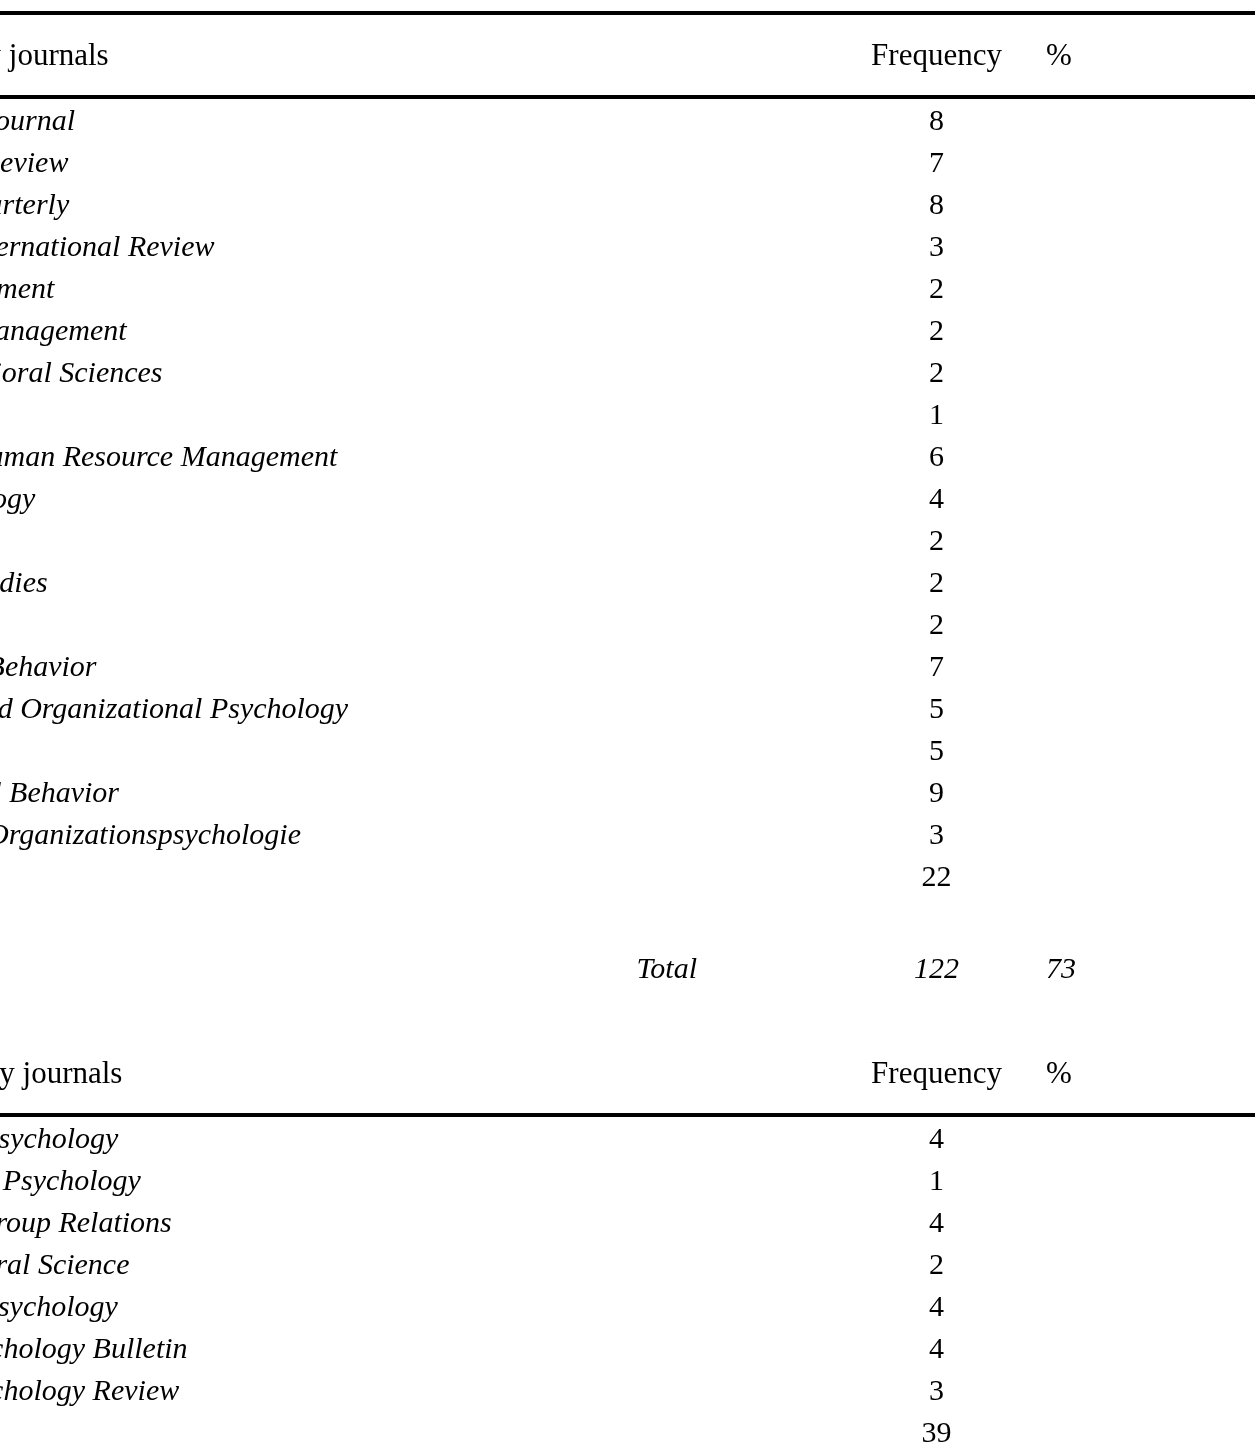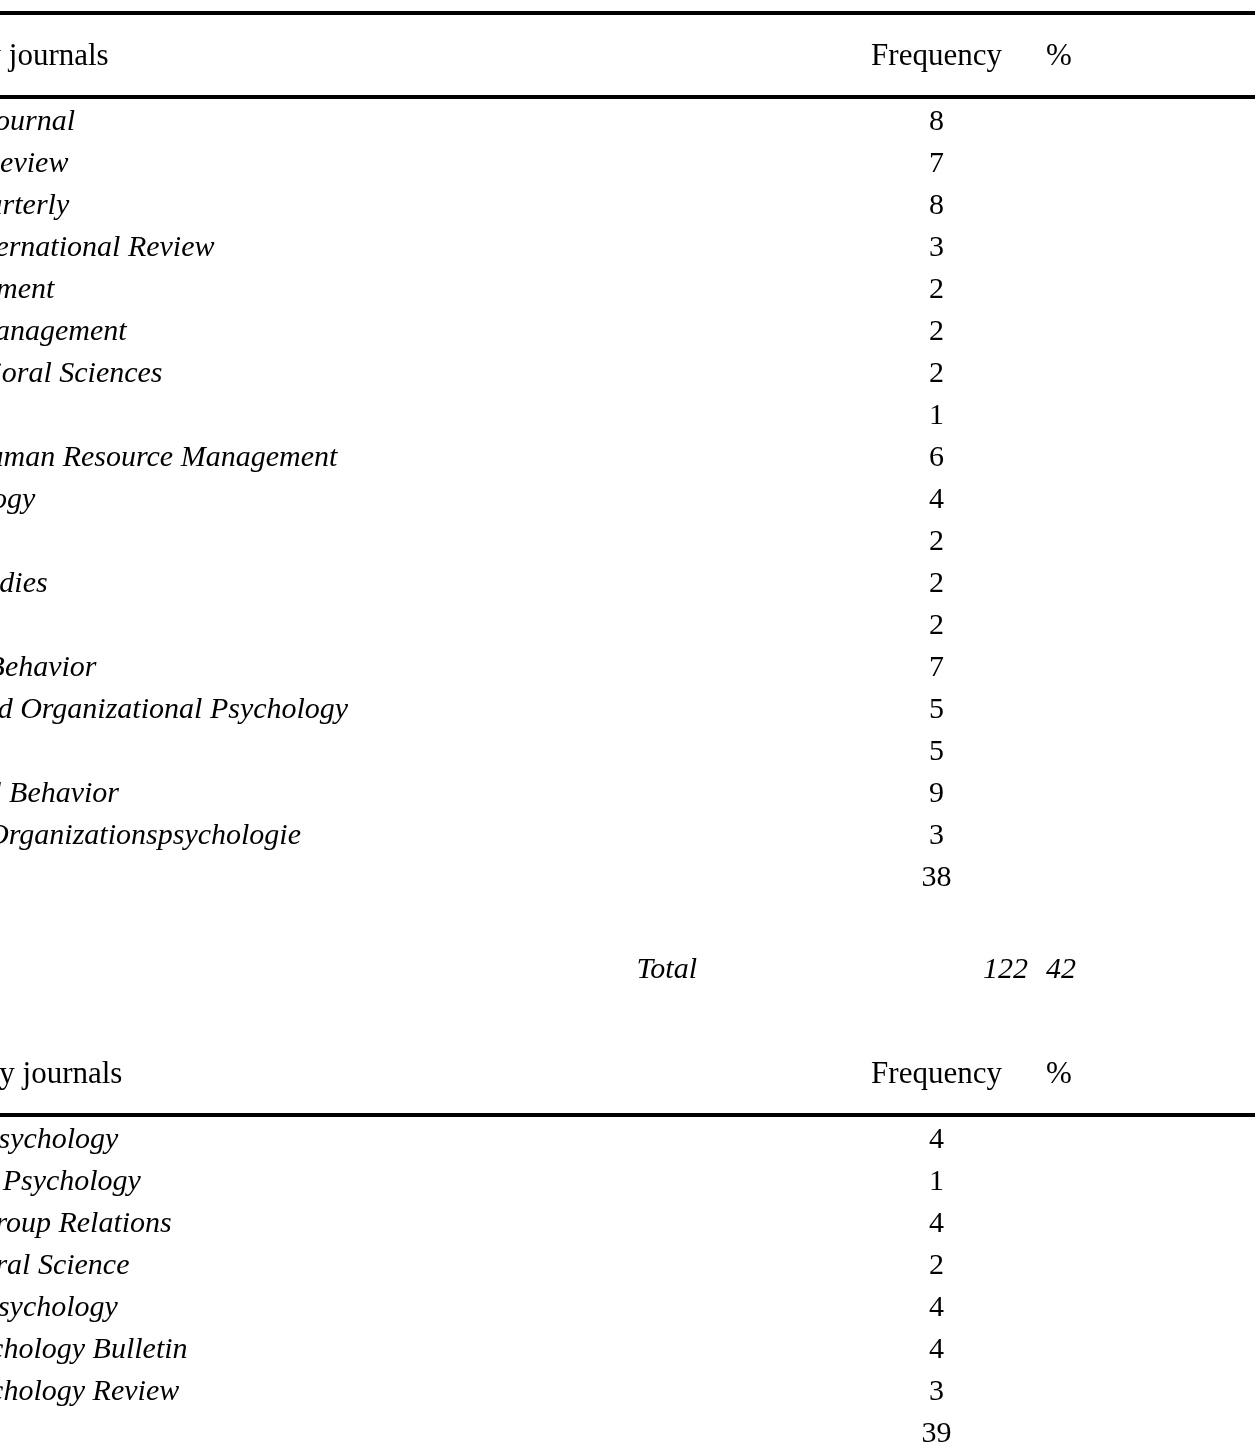--- a/index.html
+++ b/index.html
@@ -76,21 +76,21 @@
 
   
   .spacer td { height: 50px; line-height: 50px; }
   .total td {
     font-style: italic;
     font-size: 30px;
     line-height: 42px;
     height: 42px;
   }
   .total .name { text-align: right; padding-right: 148px; }
-  .total .freq { text-align: right; }
+  .total .freq { text-align: center; }
   .total .pct  { text-align: left; padding-left: 18px; }
 
   .gap-between { height: 44px; }
 </style>
 </head>
 <body>
 
 <div class="table-wrap">
 
   <div class="rule top"></div>
@@ -204,34 +204,34 @@
         <td class="freq">9</td>
         <td class="pct"></td>
       </tr>
       <tr class="row">
         <td class="name">ift für Arbeits und Organizationspsychologie</td>
         <td class="freq">3</td>
         <td class="pct"></td>
       </tr>
       <tr class="row other">
         <td class="name"><span></span></td>
-        <td class="freq">38</td>
+        <td class="freq">22</td>
         <td class="pct"></td>
       </tr>
 
       <tr class="spacer">
         <td></td>
         <td></td>
         <td></td>
       </tr>
 
       <tr class="total">
         <td class="name">Total</td>
         <td class="freq">122</td>
-        <td class="pct">42</td>
+        <td class="pct">73</td>
       </tr>
     </tbody>
   </table>
 
   <div class="gap-between"></div>
 
   <table class="tbl">
     <colgroup>
         <col class="c-name">
         <col class="c-freq">

